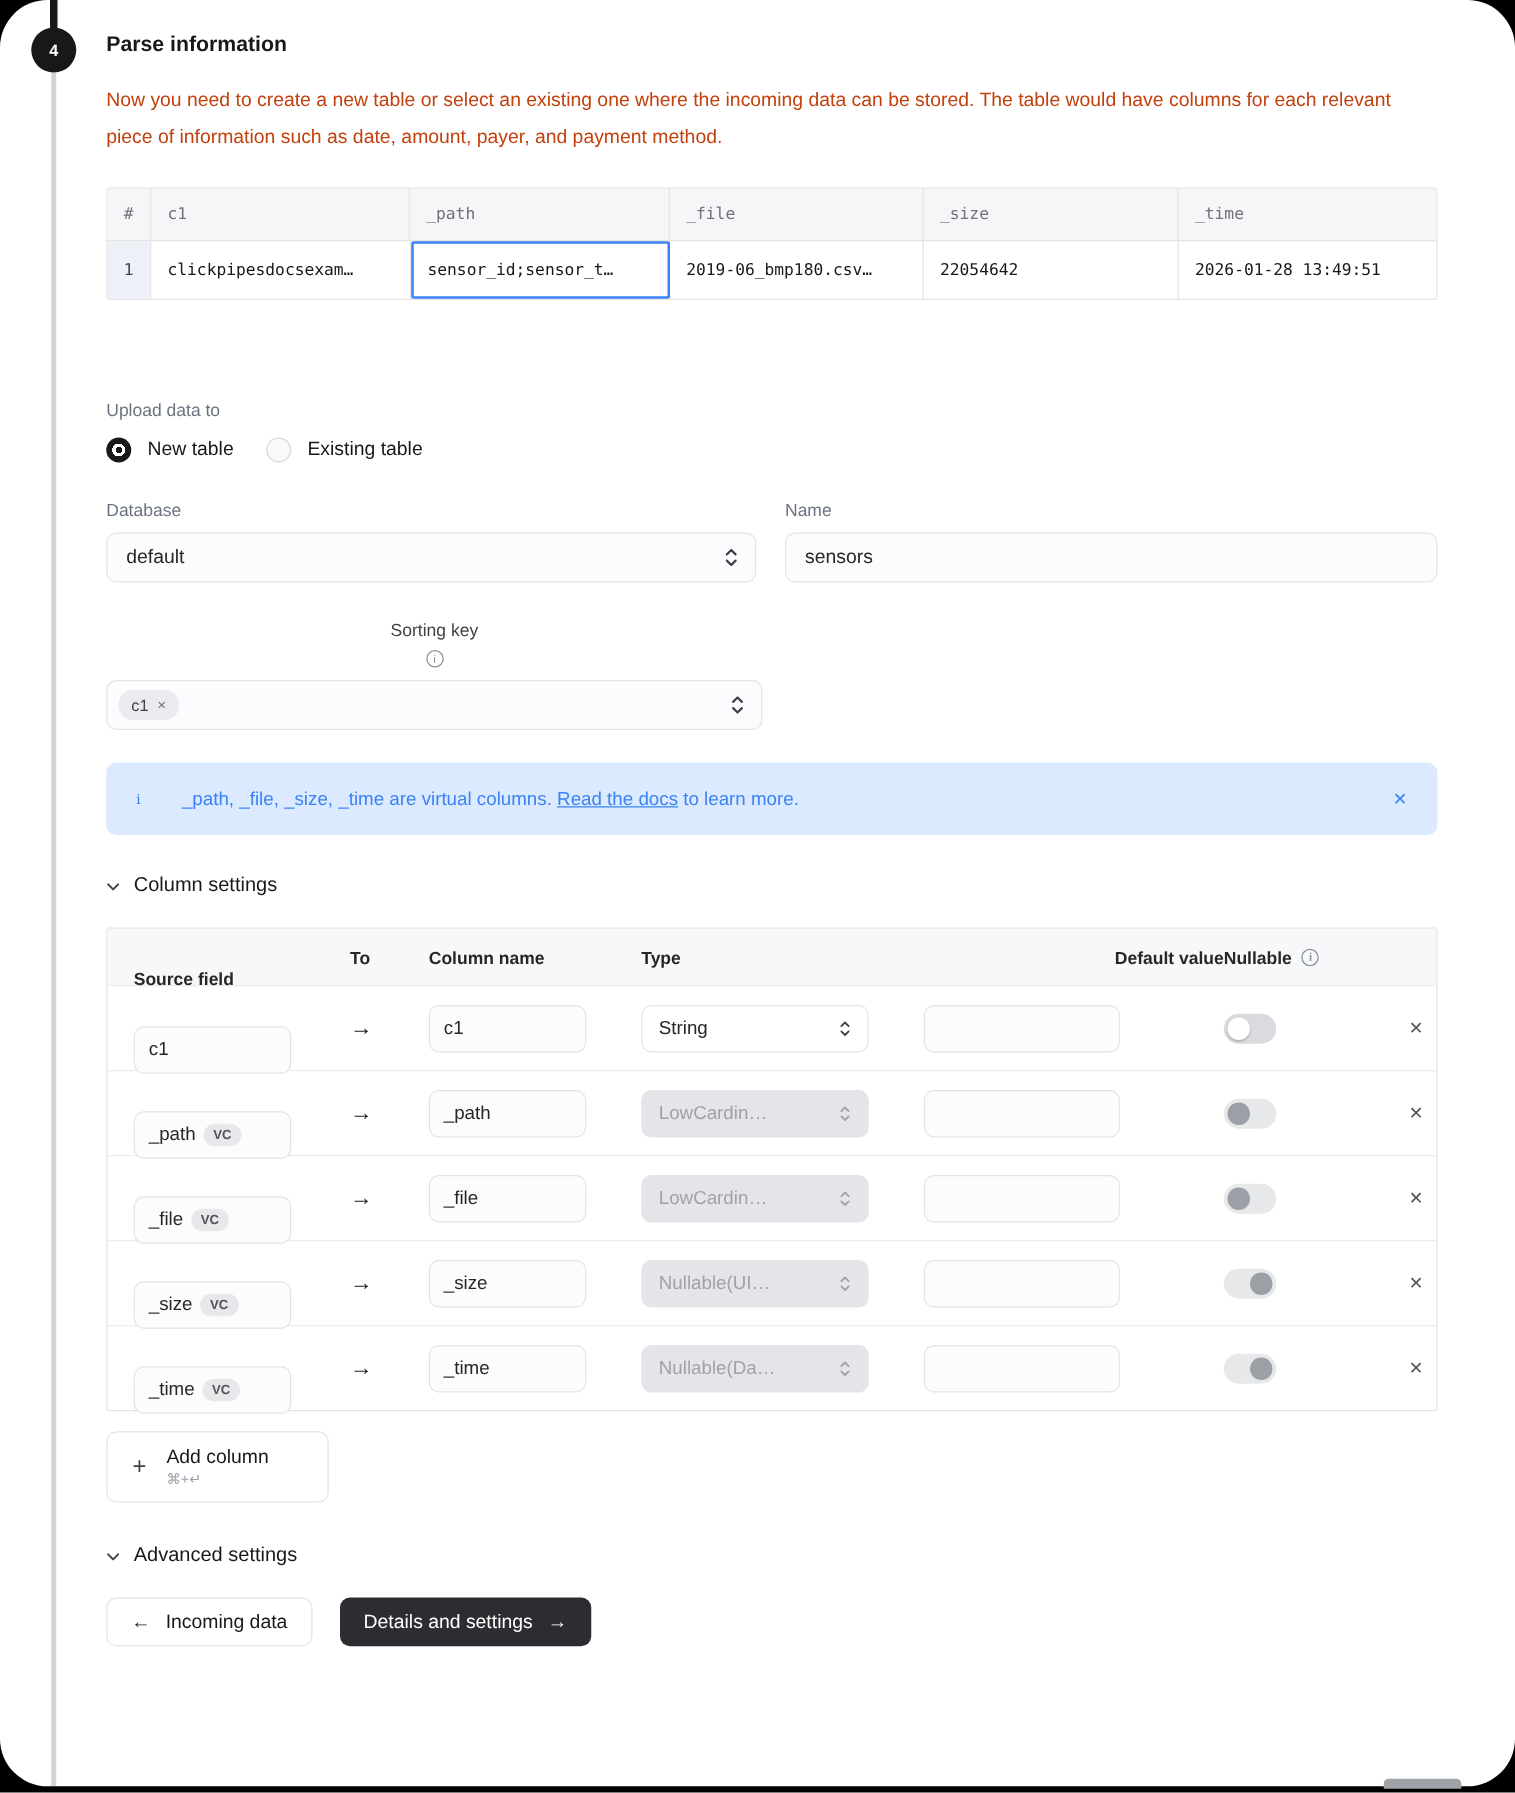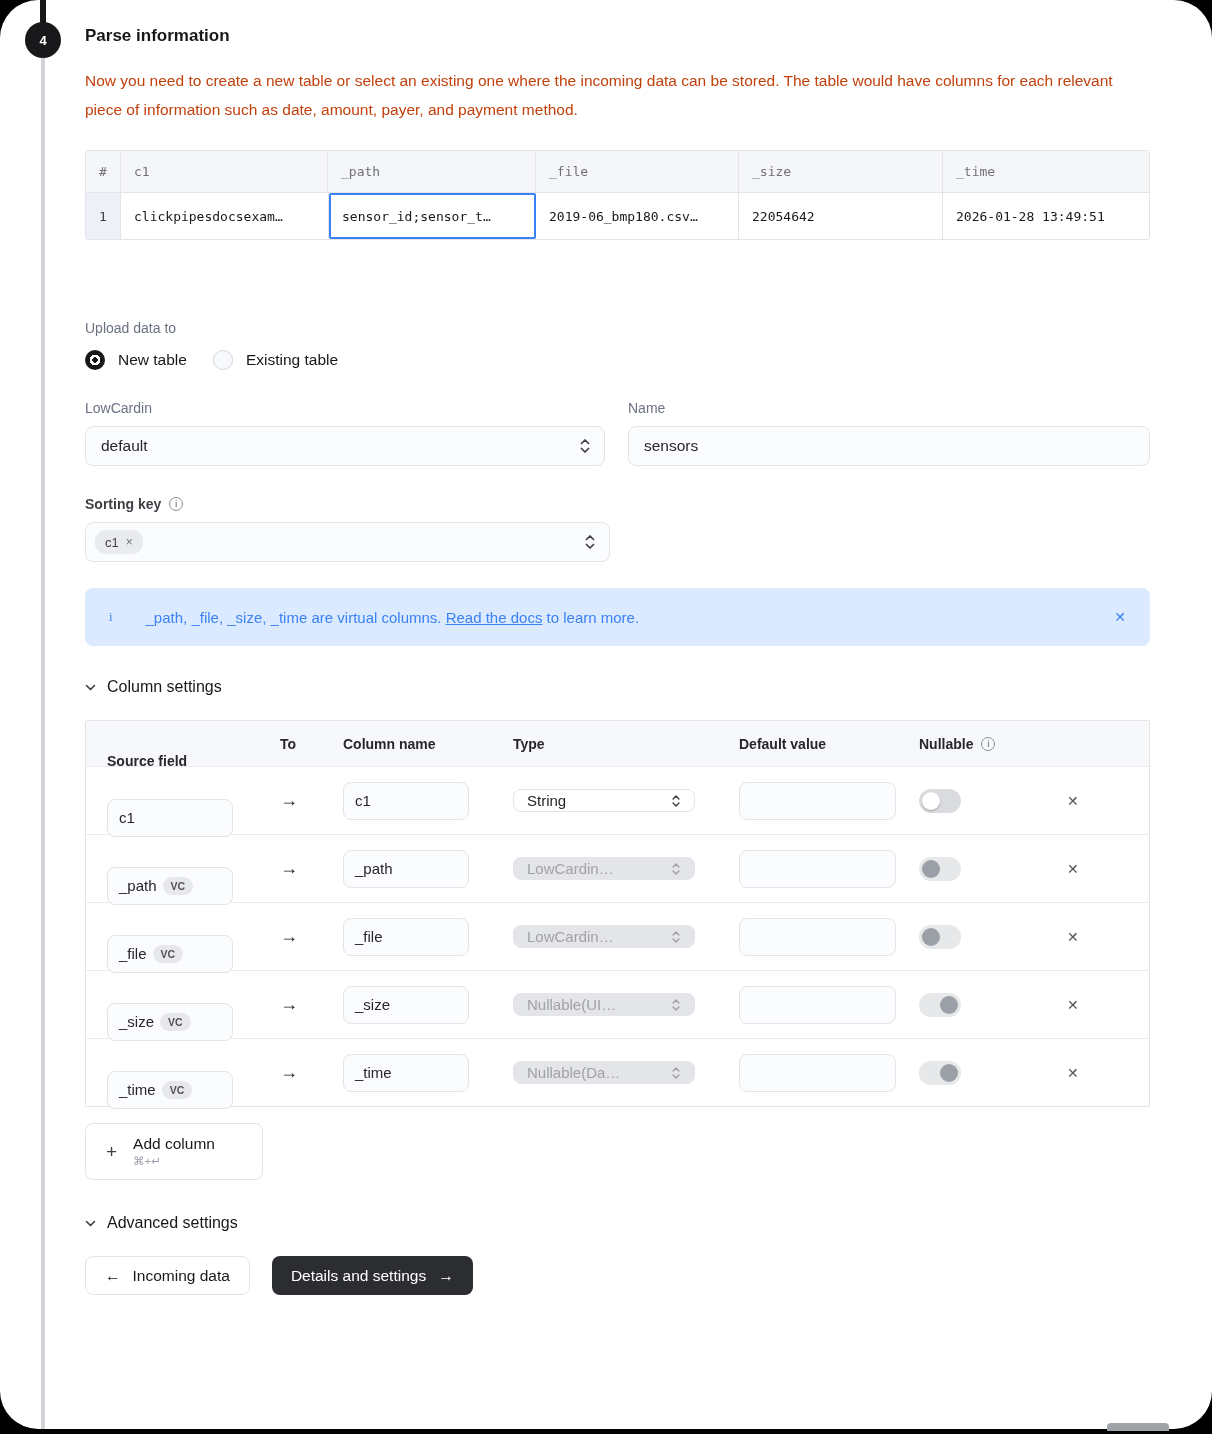--- a/index.html
+++ b/index.html
@@ -44,21 +44,21 @@
   .c-num  { width: 35px; justify-content: center; padding: 0; }
   .c-c1   { width: 207px; }
   .c-path { width: 208px; }
   .c-file { width: 203px; }
   .c-size { width: 204px; }
   .c-time { flex: 1; }
   .pt-body .c-num { background: #edf1f7; color: #3f3f46; }
   .cell-focused { outline: 2px solid #3b82f6; outline-offset: -2px; border-radius: 2px; }
 
   .field-label { font-size: 14px; color: #6b7280; font-weight: 500; margin-bottom: 10px; display: flex; align-items: center; gap: 8px; }
-  .field-label.dark { color: #3f3f46; font-weight: 700; }
+  .field-label.dark { color: #3f3f46; font-weight: 400; flex-direction: column; }
 
   
   .radio-row { display: flex; align-items: center; gap: 26px; margin: 14px 0 30px; }
   .radio-item { display: flex; align-items: center; gap: 13px; cursor: pointer; }
   .radio-dot { width: 20px; height: 20px; border-radius: 50%; }
   .radio-on { background: radial-gradient(circle, #18181b 0 2.6px, #ffffff 2.6px 5.2px, #18181b 5.2px); }
   .radio-off { background: #f8f9fb; border: 1.5px solid #d4d7dd; }
   .radio-label { font-size: 15.5px; color: #18181b; }
 
   
@@ -88,28 +88,28 @@
   .banner-close { margin-left: auto; cursor: pointer; font-size: 14px; }
 
   
   .section-head { display: flex; align-items: center; gap: 11px; font-size: 16px; font-weight: 500; color: #18181b; cursor: pointer; margin-bottom: 24px; }
 
   
   .col-table { border: 1px solid #e4e4e7; border-radius: 2px; margin-bottom: 16px; }
   .ct-row { display: flex; align-items: center; padding-left: 21px; height: 68px; border-top: 1px solid #ebecef; }
   .ct-head { height: 45px; background: #f7f8fa; border-top: none; font-size: 14px; font-weight: 600; color: #27272a; }
   .ct-c1 { width: 173px; margin-top: 34px; } .ct-c2 { width: 63px; } .ct-c3 { width: 170px; }
-  .ct-c4 { width: 226px; } .ct-c5 { width: 180px; } .ct-c6 { width: 148px; }
+  .ct-c4 { width: 226px; } .ct-c5 { width: 240px; text-align: right; } .ct-c6 { width: 148px; }
   .ct-c7 { flex: 1; }
   .ct-head .hlabel { display: flex; align-items: center; gap: 8px; }
   .mini-input { width: 126px; height: 38px; border: 1px solid #e4e4e7; border-radius: 8px; background: #fbfcfe; display: flex; align-items: center; padding: 0 11px; font-size: 15px; color: #27272a; gap: 6px; overflow: hidden; }
   .mini-input .txt { white-space: nowrap; }
   .vc-badge { background: #e7e8ea; border-radius: 10px; font-size: 10.5px; font-weight: 600; color: #52525b; padding: 3px 8px; flex: none; }
   .row-arrow { font-size: 18px; color: #18181b; }
-  .mini-select { width: 182px; height: 23px; border: 1px solid #e4e4e7; border-radius: 8px; background: #fff; display: flex; align-items: center; justify-content: space-between; padding: 0 13px; font-size: 15px; color: #27272a; }
+  .mini-select { width: 182px; height: 38px; border: 1px solid #e4e4e7; border-radius: 8px; background: #fff; display: flex; align-items: center; justify-content: space-between; padding: 0 13px; font-size: 15px; color: #27272a; }
   .mini-select.disabled { background: #e4e5e8; border-color: #e4e5e8; color: #a1a1aa; }
   .default-input { width: 157px; height: 38px; border: 1px solid #e4e4e7; border-radius: 8px; background: #fbfcfe; }
   .toggle { width: 42px; height: 24px; border-radius: 12px; position: relative; }
   .toggle .knob { width: 18px; height: 18px; border-radius: 50%; position: absolute; top: 3px; }
   .tg-off-en { background: #d9dbdf; } .tg-off-en .knob { left: 3px; background: #fff; box-shadow: 0 1px 2px rgba(0,0,0,.25); }
   .tg-off-dis { background: #e7e8ea; } .tg-off-dis .knob { left: 3px; background: #9aa0a6; }
   .tg-on-dis { background: #e7e8ea; } .tg-on-dis .knob { right: 3px; background: #9aa0a6; }
   .row-x { color: #52525b; font-size: 14px; cursor: pointer; }
 
   
@@ -169,21 +169,21 @@
         <span class="radio-label">New table</span>
       </div>
       <div class="radio-item">
         <span class="radio-dot radio-off"></span>
         <span class="radio-label">Existing table</span>
       </div>
     </div>
 
     <div class="db-grid">
       <div>
-        <div class="field-label">LowCardin</div>
+        <div class="field-label">Database</div>
         <div class="inputish">
           <span>default</span>
           <span class="updown">
             <svg class="chev-svg" width="12" height="16" viewBox="0 0 12 16">
                 <path d="M2.5 5.5 L6 2 L9.5 5.5" fill="none" stroke="#3f3f46" stroke-width="1.7" stroke-linecap="round" stroke-linejoin="round"></path>
                 <path d="M2.5 10.5 L6 14 L9.5 10.5" fill="none" stroke="#3f3f46" stroke-width="1.7" stroke-linecap="round" stroke-linejoin="round"></path>
               </svg>
           </span>
         </div>
       </div>

